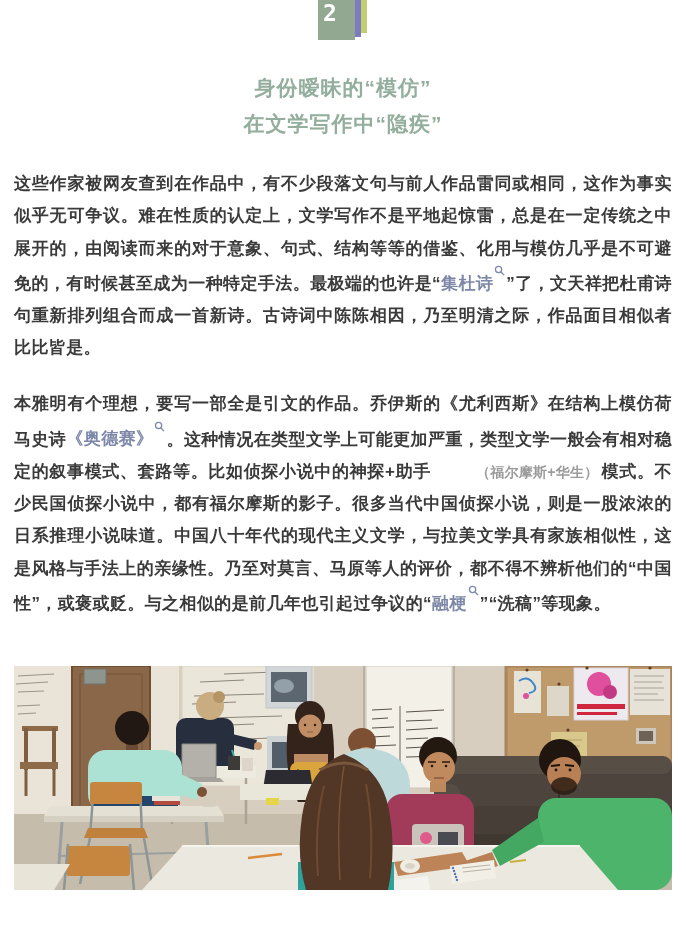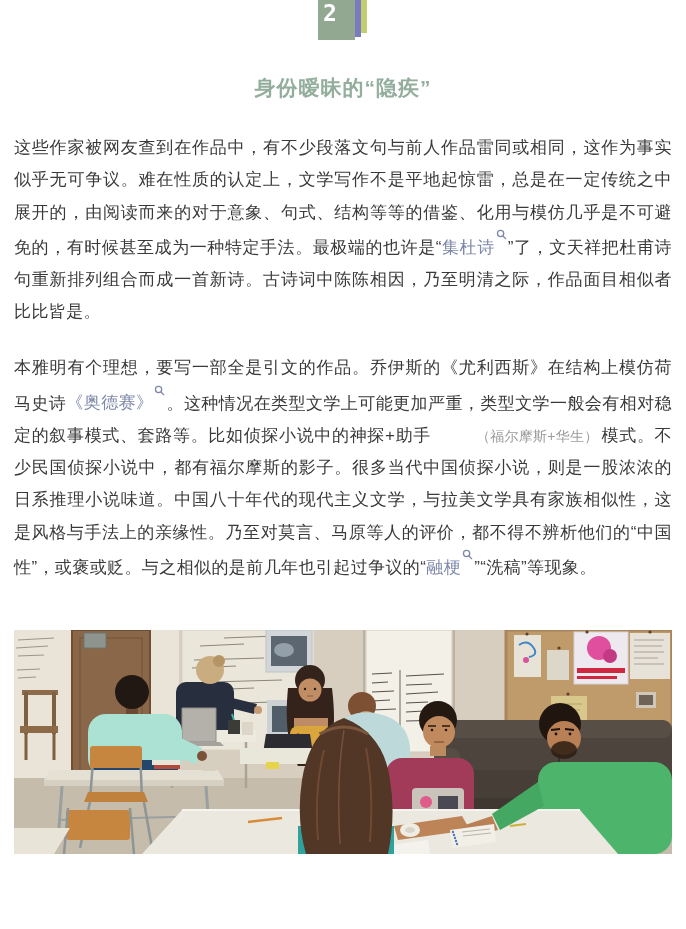--- a/index.html
+++ b/index.html
@@ -20,21 +20,21 @@
     left:0;width:37px;height:40px;background:var(--sage);
     color:#fff;font-family:"DejaVu Sans Mono",monospace;font-weight:700;
     font-size:23px;line-height:1;padding:2px 0 0 5px;box-sizing:border-box;
   }
   .heading{
     margin:30px 0 0;text-align:center;font-weight:700;
     font-size:21px;line-height:36px;color:var(--heading);letter-spacing:1px;
   }
   .article{
     padding:0 14px;margin-top:26px;font-size:17px;line-height:1.9;
-    text-align:justify;letter-spacing:.4px;
+    text-align:justify;letter-spacing:.4px;font-weight:bold;
   }
   .article p{margin:0 0 24px;}
   .seg-link{color:var(--link);text-decoration:none;cursor:pointer;}
   .link-sup{line-height:0;}
   .link-sup svg{vertical-align:6px;margin:0 1px;}
   .seg-small{font-size:14px;color:var(--note);padding:0 3px;letter-spacing:0;margin-left:42px;}
   .photo{margin:46px 14px 0;line-height:0;}
   .photo svg{display:block;}
 </style>
 </head>
@@ -42,21 +42,22 @@
 
 <header class="badge-row">
   <div class="badge">
     <div class="layer layer-lime"></div>
     <div class="layer layer-purple"></div>
     <div class="layer layer-main">2</div>
   </div>
 </header>
 
 <h1 class="heading">
-  <div>身份暧昧的“隐疾”</div>
+  <div>身份暧昧的“模仿”</div>
+  <div>在文学写作中“隐疾”</div>
 </h1>
 
 <main class="article">
     <p><span class="seg-text">这些作家被网友查到在作品中，有不少段落文句与前人作品雷同或相同，这作为事实似乎无可争议。难在性质的认定上，文学写作不是平地起惊雷，总是在一定传统之中展开的，由阅读而来的对于意象、句式、结构等等的借鉴、化用与模仿几乎是不可避免的，有时候甚至成为一种特定手法。最极端的也许是“</span><a class="seg-link" href="#">集杜诗<sup class="link-sup"><svg width="11" height="11" viewBox="0 0 12 12">
             <circle cx="5" cy="5" r="3.4" fill="none" stroke="currentColor" stroke-width="1.4"></circle>
             <line x1="7.6" y1="7.6" x2="11" y2="11" stroke="currentColor" stroke-width="1.4"></line>
           </svg></sup></a><span class="seg-text">”了，文天祥把杜甫诗句重新排列组合而成一首新诗。古诗词中陈陈相因，乃至明清之际，作品面目相似者比比皆是。</span></p>
     <p><span class="seg-text">本雅明有个理想，要写一部全是引文的作品。乔伊斯的《尤利西斯》在结构上模仿荷马史诗</span><a class="seg-link" href="#">《奥德赛》<sup class="link-sup"><svg width="11" height="11" viewBox="0 0 12 12">
             <circle cx="5" cy="5" r="3.4" fill="none" stroke="currentColor" stroke-width="1.4"></circle>
             <line x1="7.6" y1="7.6" x2="11" y2="11" stroke="currentColor" stroke-width="1.4"></line>

